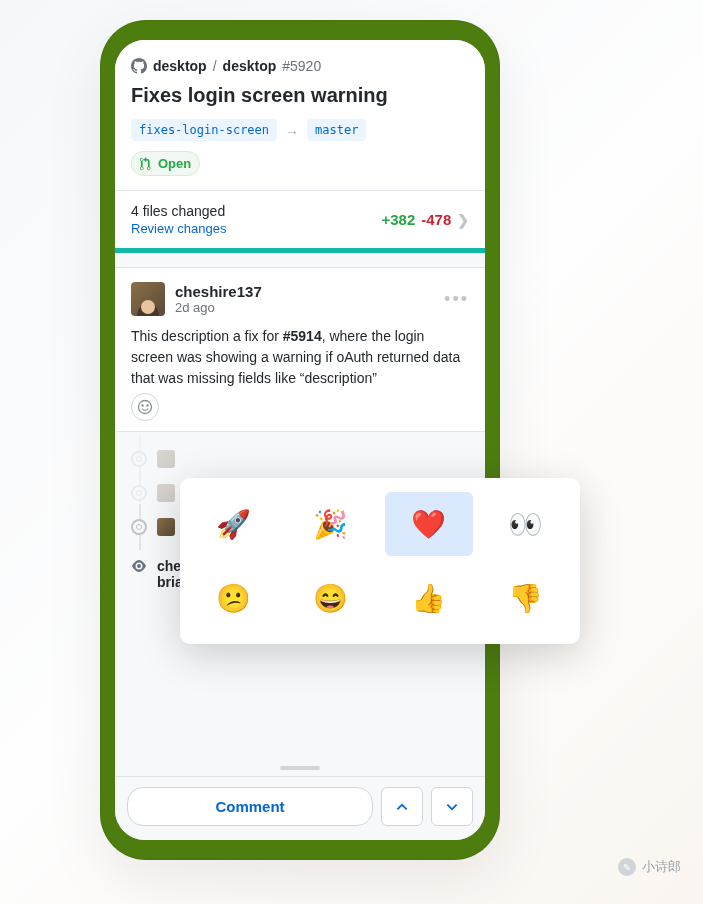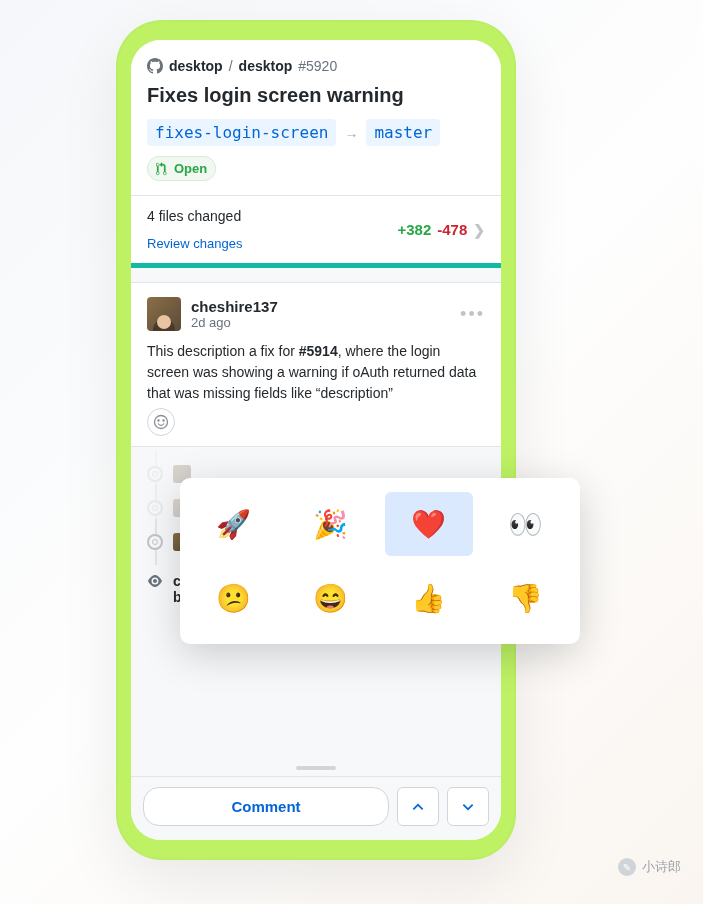--- a/index.html
+++ b/index.html
@@ -6,25 +6,25 @@
   body {
     font-family: -apple-system, BlinkMacSystemFont, "Segoe UI", Helvetica, Arial, sans-serif;
     background: linear-gradient(135deg, #f5f7fa 0%, #fefefe 50%, #faf5f0 100%);
     width: 703px;
     height: 904px;
     position: relative;
     overflow: hidden;
   }
   .phone {
     position: absolute;
-    left: 116px;
+    left: 100px;
     top: 20px;
     width: 400px;
     height: 840px;
-    background: #bef264;
+    background: #4d7c0f;
     border-radius: 46px;
     box-shadow: 0 20px 60px rgba(0,0,0,0.08), inset 0 0 0 2px rgba(0,0,0,0.02);
     padding: 20px 15px;
     overflow: hidden;
   }
   .screen {
     width: 100%; height: 100%;
     background: #f6f8fa;
     border-radius: 30px;
     overflow: hidden;
@@ -39,41 +39,41 @@
   .breadcrumb {
     display: flex; align-items: center; gap: 6px;
     font-size: 14px; color: #6a737d; margin-bottom: 10px;
   }
   .gh-icon { width:16px; height:16px; }
   .breadcrumb .bold { color:#24292e; font-weight:600; }
   .pr-title { font-size: 20px; font-weight: 700; color:#24292e; margin-bottom:12px; }
   .branch-row { display:flex; align-items:center; gap:8px; margin-bottom:10px; }
   .branch {
     font-family: "SFMono-Regular", Menlo, monospace;
-    font-size: 16px;
+    font-size: 12px;
     background: #eaf5ff;
     color: #0366d6;
     padding: 4px 8px;
     border-radius: 4px;
   }
   .arrow { color:#a0a6ac; font-size:14px; }
   .status-row { display:flex; }
   .status-open {
     display:flex; align-items:center; gap:4px;
     background:#f1f8f1; border:1px solid #d4eed4;
     color:#28a745; font-size:13px; font-weight:600;
     padding:4px 8px; border-radius:12px;
   }
   .changes-card {
     background:#fff; padding:12px 16px;
     border-bottom:5px solid #14b8a6;
     display:flex; align-items:center; justify-content:space-between;
   }
   .changes-left { font-size:14px; color:#24292e; }
-  .review-link { color:#0366d6; font-size:13px; margin-top:12px; cursor:pointer; }
+  .review-link { color:#0366d6; font-size:13px; margin-top:2px; cursor:pointer; }
   .changes-right { display:flex; align-items:center; gap:6px; font-size:15px; font-weight:600; }
   .additions { color:#28a745; }
   .deletions { color:#cb2431; }
   .chevron { color:#c0c4c8; font-size:14px; }
   .comment-card {
     background:#fff; margin-top:14px; padding:14px 16px 42px;
     border-top:1px solid #e1e4e8; border-bottom:1px solid #e1e4e8;
     position:relative;
   }
   .comment-head { display:flex; align-items:center; gap:10px; margin-bottom:10px; }

